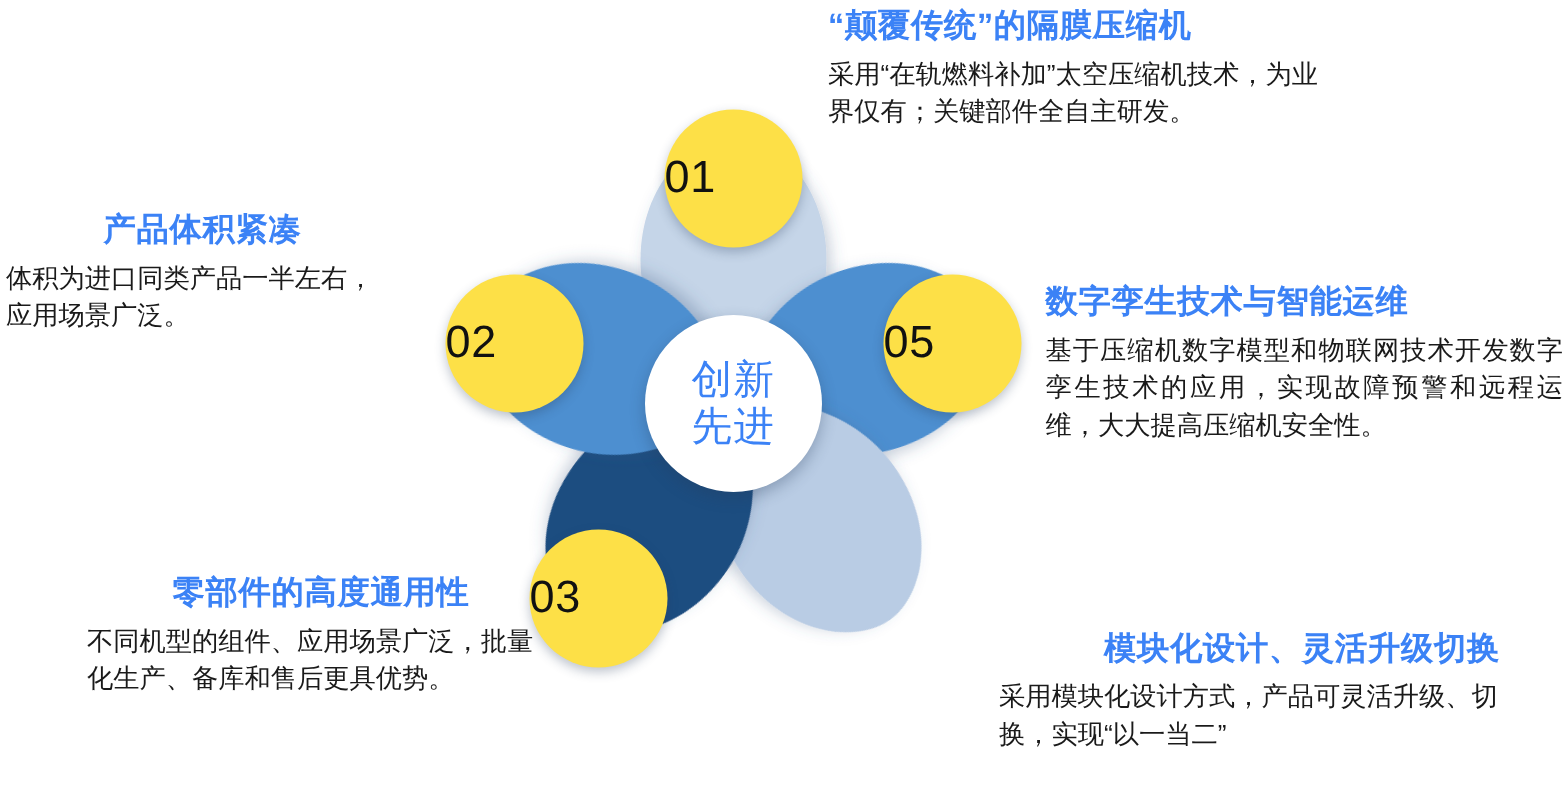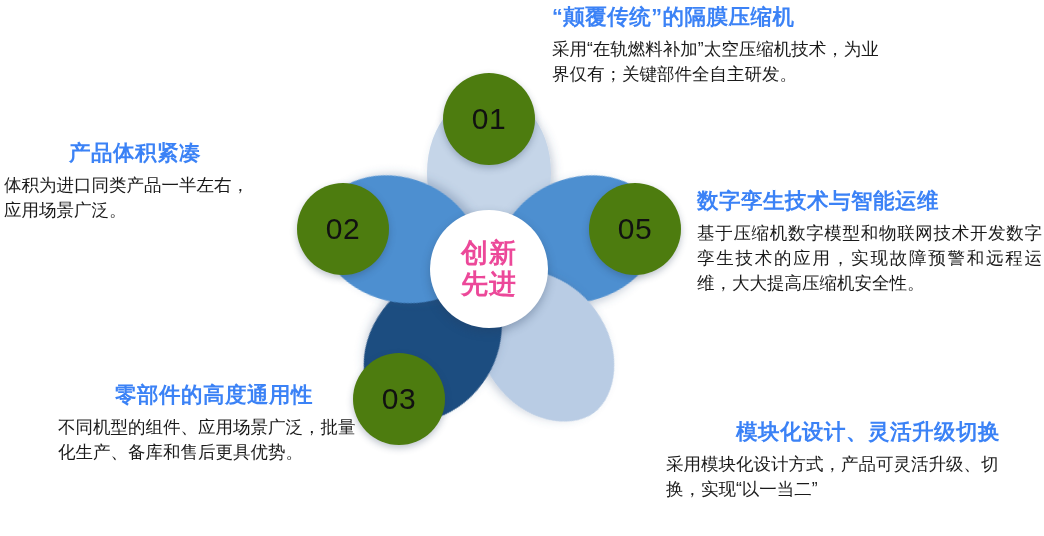--- a/index.html
+++ b/index.html
@@ -29,25 +29,25 @@
   }
   #flower svg {
     display: block;
     width: 430px;
     height: 440px;
   }
 
   .node-circle {
     position: absolute;
     border-radius: 50%;
-    background: #4d7c0f;
+    background: #fde047;
     box-shadow: 0 3px 7px rgba(40,60,90,0.30);
     display: flex;
     align-items: center;
-    justify-content: center;
+    justify-content: flex-start;
   }
   .node-num {
     font-size: 30px;
     font-weight: 400;
     color: #111111;
     letter-spacing: 0.5px;
     line-height: 1;
   }
 
   #center-circle {
@@ -60,22 +60,22 @@
     background: #ffffff;
     box-shadow: 0 4px 10px rgba(40,60,90,0.33);
     display: flex;
     flex-direction: column;
     align-items: center;
     justify-content: center;
     z-index: 6;
   }
   .center-line {
     font-size: 27px;
-    font-weight: bold;
-    color: #ec4899;
+    font-weight: normal;
+    color: #3b82f6;
     line-height: 1.15;
     letter-spacing: 1px;
   }
 
   
   .block { position: absolute; }
   .blk-title {
     font-size: 21.5px;
     font-weight: bold;
     color: #3b82f6;

